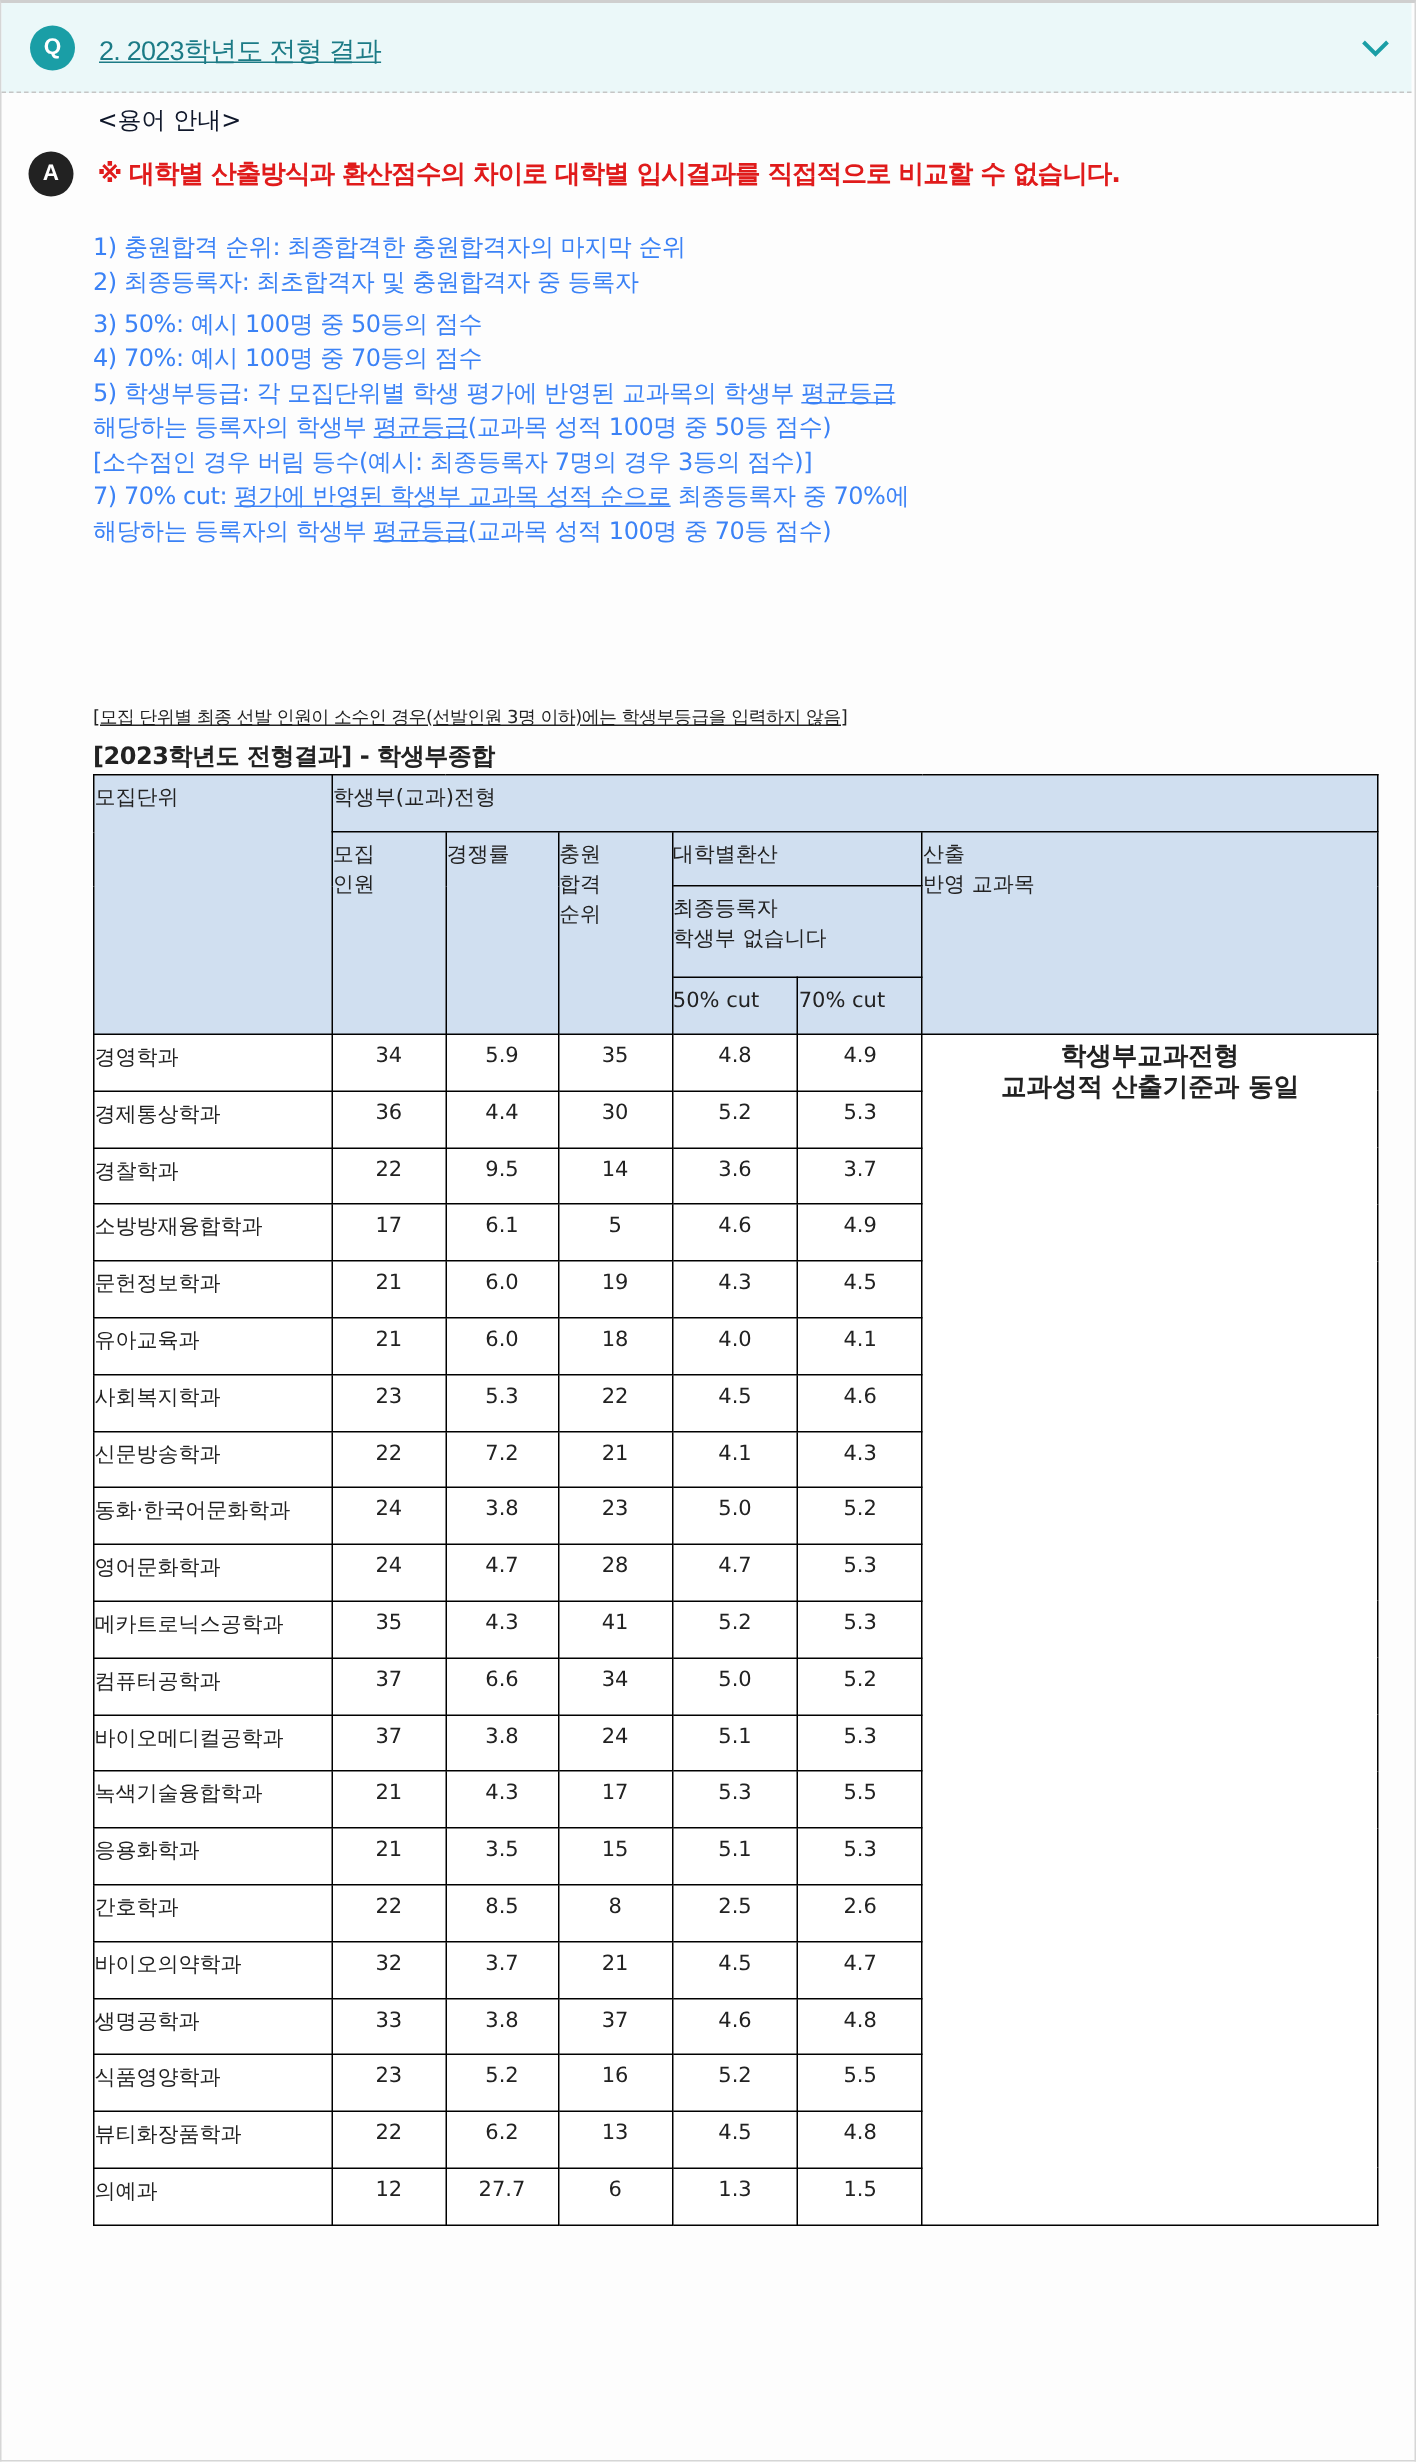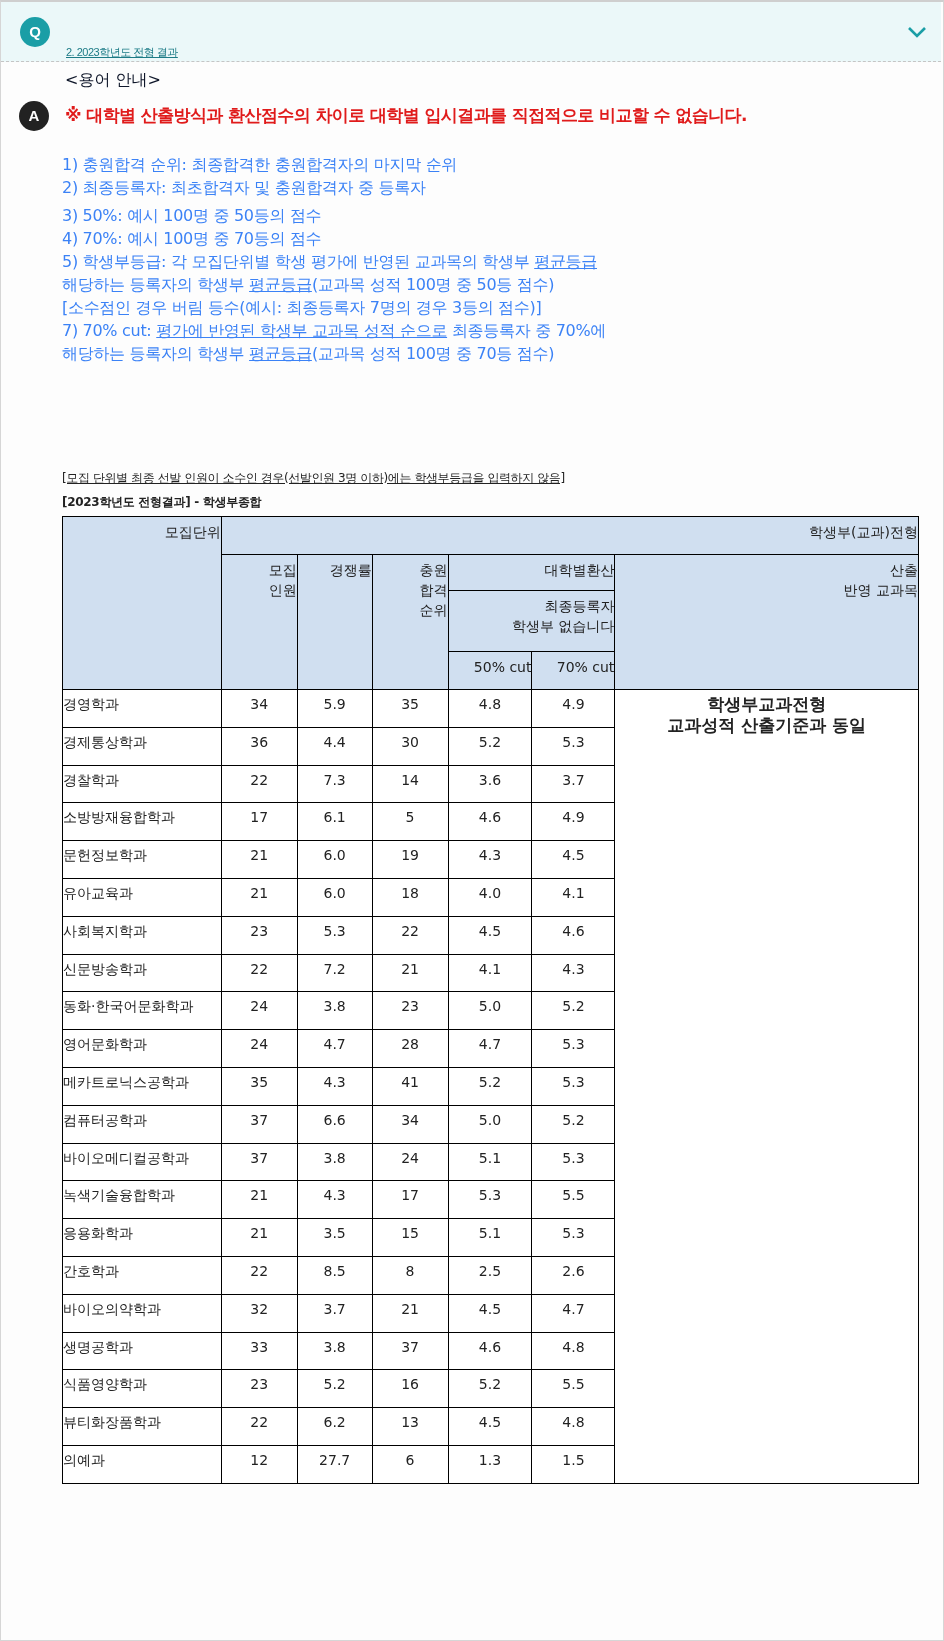--- a/index.html
+++ b/index.html
@@ -1,34 +1,34 @@
 <!DOCTYPE html>
 <html><head>
 <meta charset="utf-8">
 <style>
   * { box-sizing: border-box; margin: 0; padding: 0; }
   html, body { width: 944px; height: 1641px; background: #fdfdfd; }
   body { font-family: "DejaVu Sans", "Liberation Sans", sans-serif; color: #222; position: relative; overflow: hidden; }
   .frame { position: absolute; left: 0; top: 0; width: 944px; height: 1641px; border: 1px solid #d6d6d6; border-top: 2px solid #cfcfcf; }
   .q-bar { position: absolute; left: 1px; top: 2px; width: 940px; height: 60px; background: #ebf8f9; border-bottom: 1px dashed #c5c5c5; }
   .q-badge { position: absolute; left: 19px; top: 15px; width: 30px; height: 30px; border-radius: 50%; background: #1a9ea6; color: #fff; font-weight: bold; font-size: 15px; text-align: center; line-height: 30px; font-family: "Liberation Sans", sans-serif; }
-  .q-title { position: absolute; left: 65px; top: 20px; font-size: 11px; color: #1c7b86; text-decoration: underline; cursor: pointer; font-family: "Liberation Sans", sans-serif; letter-spacing: -0.5px; margin-top: 23px; }
+  .q-title { position: absolute; left: 65px; top: 20px; font-size: 18px; color: #1c7b86; text-decoration: underline; cursor: pointer; font-family: "Liberation Sans", sans-serif; letter-spacing: -0.5px; }
   .chevron { position: absolute; right: 12px; top: 20px; width: 24px; height: 20px; cursor: pointer; }
   .a-badge { position: absolute; left: 19px; top: 101px; width: 30px; height: 30px; border-radius: 50%; background: #222; color: #fff; font-weight: bold; font-size: 15px; text-align: center; line-height: 30px; font-family: "Liberation Sans", sans-serif; }
   .term-guide { position: absolute; left: 65px; top: 70px; font-size: 16px; color: #0f172a; }
   .warning { position: absolute; left: 65px; top: 104px; font-size: 17px; font-weight: bold; color: #e01b1b; letter-spacing: -0.6px; }
   .defs { position: absolute; left: 62px; top: 153px; font-size: 16px; line-height: 23px; color: #3b82f6; letter-spacing: -0.3px; }
   .defs div { white-space: nowrap; }
   .defs .gap { height: 5px; }
   .defs u { text-decoration: underline; }
   .note { position: absolute; left: 62px; top: 470px; font-size: 12px; letter-spacing: -0.4px; text-decoration: underline; }
-  .table-title { position: absolute; left: 62px; top: 494px; font-size: 12px; font-weight: bold; letter-spacing: -0.3px; }
+  .table-title { position: absolute; left: 62px; top: 494px; font-size: 16px; font-weight: bold; letter-spacing: -0.3px; }
   table { position: absolute; left: 62px; top: 516px; width: 857px; border-collapse: collapse; font-size: 14px; }
   th, td { border: 1px solid #000; }
-  th { background: #d0dff0; font-weight: normal; vertical-align: top; padding-top: 5px; text-align: right; line-height: 20px; }
+  th { background: #d0dff0; font-weight: normal; vertical-align: top; padding-top: 5px; text-align: left; line-height: 20px; }
   td { height: 37.8px; background: #fff; text-align: center; vertical-align: top; padding-top: 6px; }
   td.unit { text-align: left; }
   td.merged { vertical-align: top; font-weight: bold; font-size: 17px; line-height: 21px; padding-top: 4px; }
 </style>
 </head>
 <body>
 
 <div class="frame"></div>
 
 <div class="q-bar">
@@ -109,21 +109,21 @@
         <td class="unit">경제통상학과</td>
         <td>36</td>
         <td>4.4</td>
         <td>30</td>
         <td>5.2</td>
         <td>5.3</td>
       </tr>
       <tr>
         <td class="unit">경찰학과</td>
         <td>22</td>
-        <td>7.3</td>
+        <td>9.5</td>
         <td>14</td>
         <td>3.6</td>
         <td>3.7</td>
       </tr>
       <tr>
         <td class="unit">소방방재융합학과</td>
         <td>17</td>
         <td>6.1</td>
         <td>5</td>
         <td>4.6</td>

